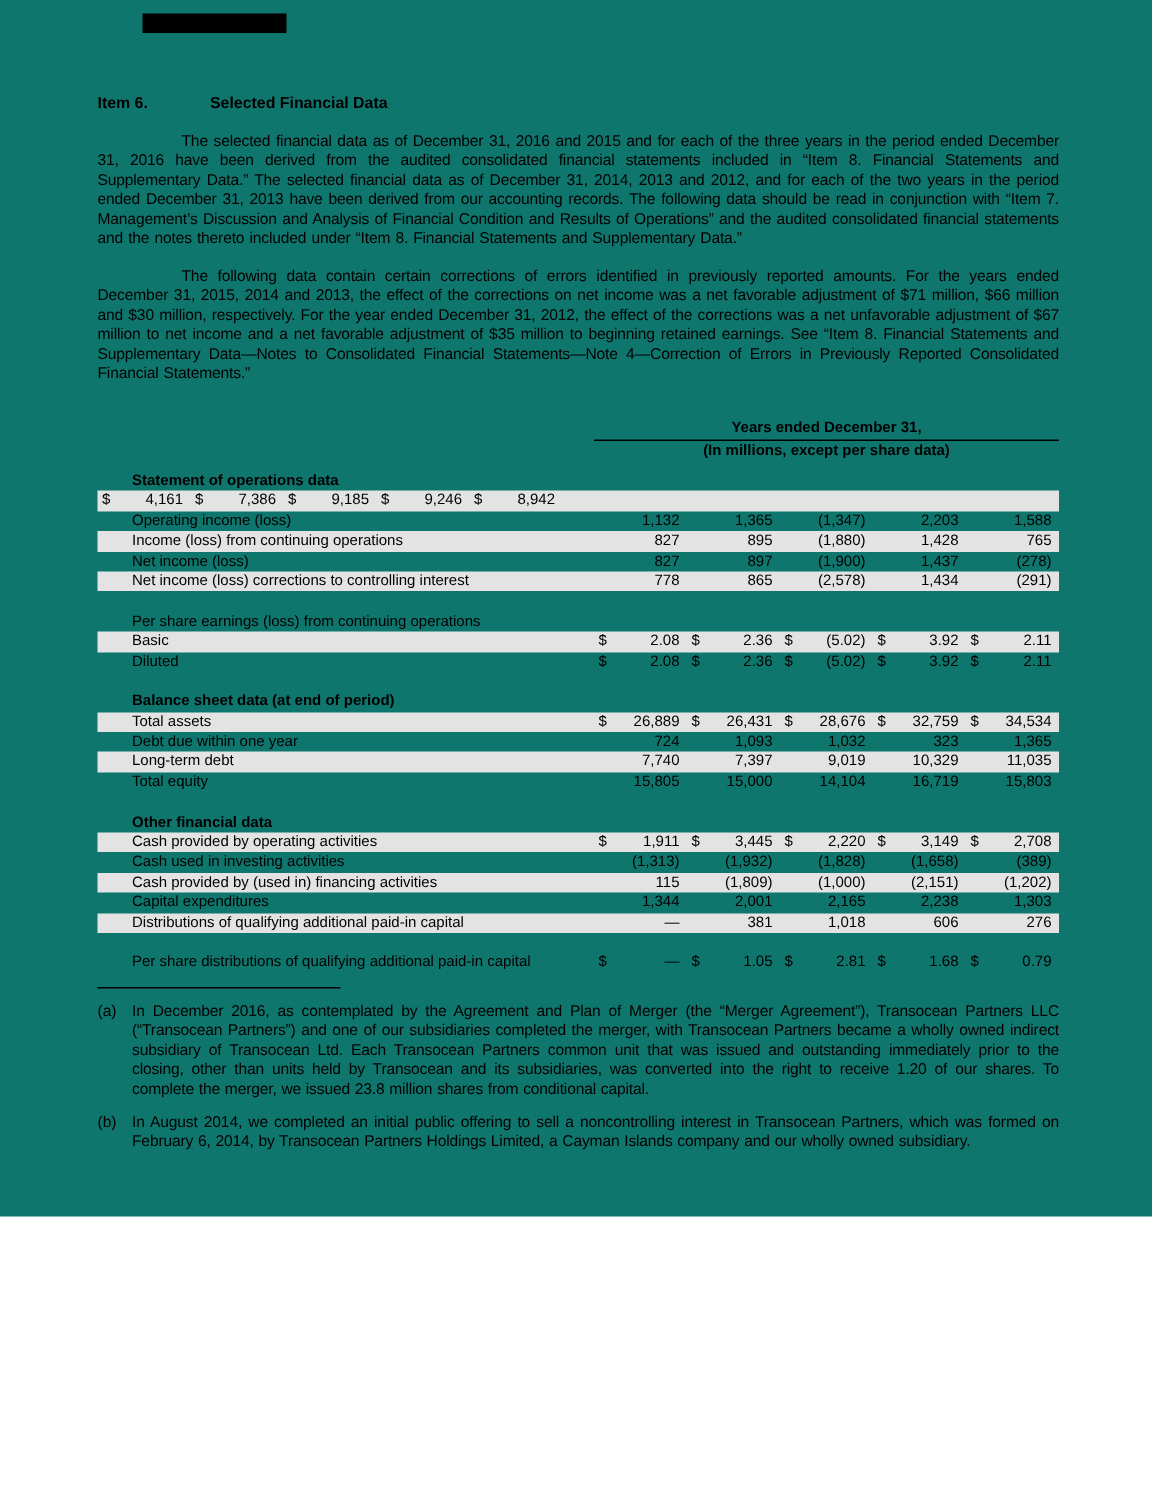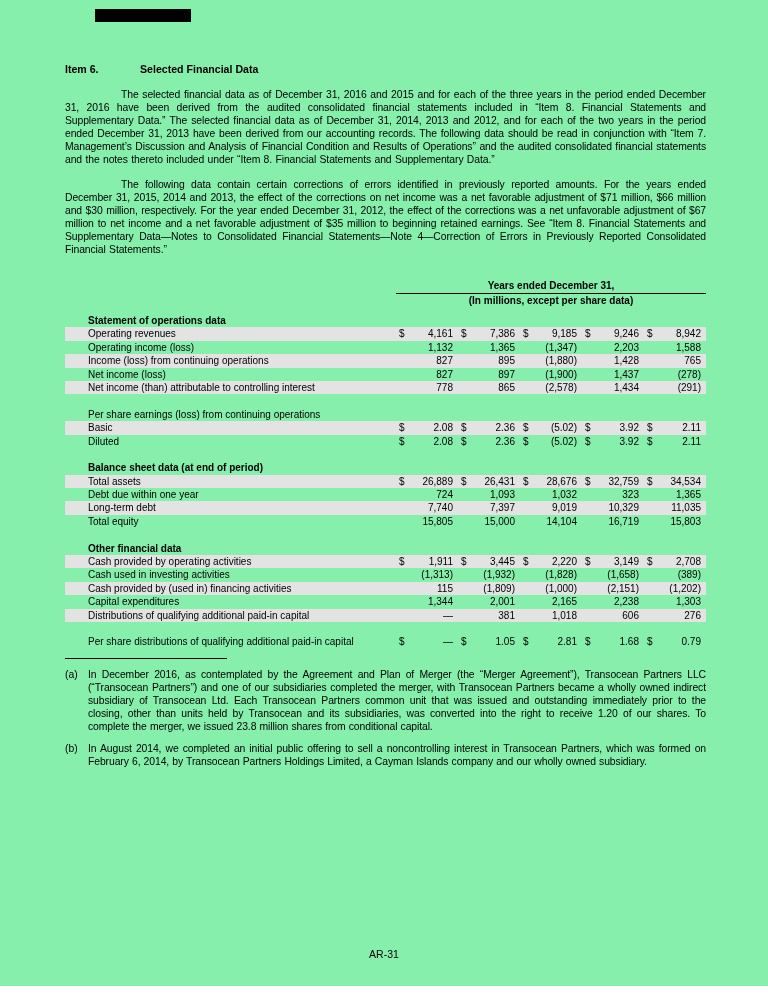--- a/index.html
+++ b/index.html
@@ -1,18 +1,18 @@
 <!DOCTYPE html>
 <html><head>
 <meta charset="utf-8">
 <style>
   * { margin:0; padding:0; box-sizing:border-box; }
   html,body { background:#ffffff; }
   body { width:768px; height:997px; font-family:"Liberation Sans", sans-serif; color:#000; position:relative; }
-  .page { position:relative; width:768px; height:986px; background:#86efac; overflow:hidden; }
+  .page { position:relative; width:768px; height:811px; background:#0f766e; overflow:hidden; }
   .topbar { position:absolute; left:95px; top:9px; width:96px; height:13px; background:#000; }
   .content { position:absolute; left:65px; top:62px; width:641px; }
 
   .heading { display:flex; font-weight:bold; font-size:10.6px; line-height:14px; }
   .heading .item-no { width:75px; }
 
   .para { margin-top:12px; font-size:10.4px; line-height:13px; text-align:justify; text-indent:56px; word-spacing:0.6px; letter-spacing:-0.1px; }
 
   .table { margin-top:24px; font-size:10px; }
   .num-area { margin-left:331px; width:310px; }
@@ -61,21 +61,20 @@
         <div class="units-note num-area">(In millions, except per share data)</div>
       </div>
 
       <div class="tbody">
 
         <div class="row">
             <span class="label bold">Statement of operations data</span>
           </div>
 
         <div class="row shaded">
-          <span class="label">Operating revenues</span>
           <span class="col">
               <span class="dollar">$</span>
               <span class="val">4,161</span>
             </span>
           <span class="col">
               <span class="dollar">$</span>
               <span class="val">7,386</span>
             </span>
           <span class="col">
               <span class="dollar">$</span>
@@ -157,21 +156,21 @@
               <span class="dollar"></span>
               <span class="val">1,437</span>
             </span>
           <span class="col">
               <span class="dollar"></span>
               <span class="val">(278)</span>
             </span>
         </div>
 
         <div class="row shaded">
-          <span class="label">Net income (than) attributable to controlling interest</span>
+          <span class="label">Net income (loss) corrections to controlling interest</span>
           <span class="col">
               <span class="dollar"></span>
               <span class="val">778</span>
             </span>
           <span class="col">
               <span class="dollar"></span>
               <span class="val">865</span>
             </span>
           <span class="col">
               <span class="dollar"></span>

